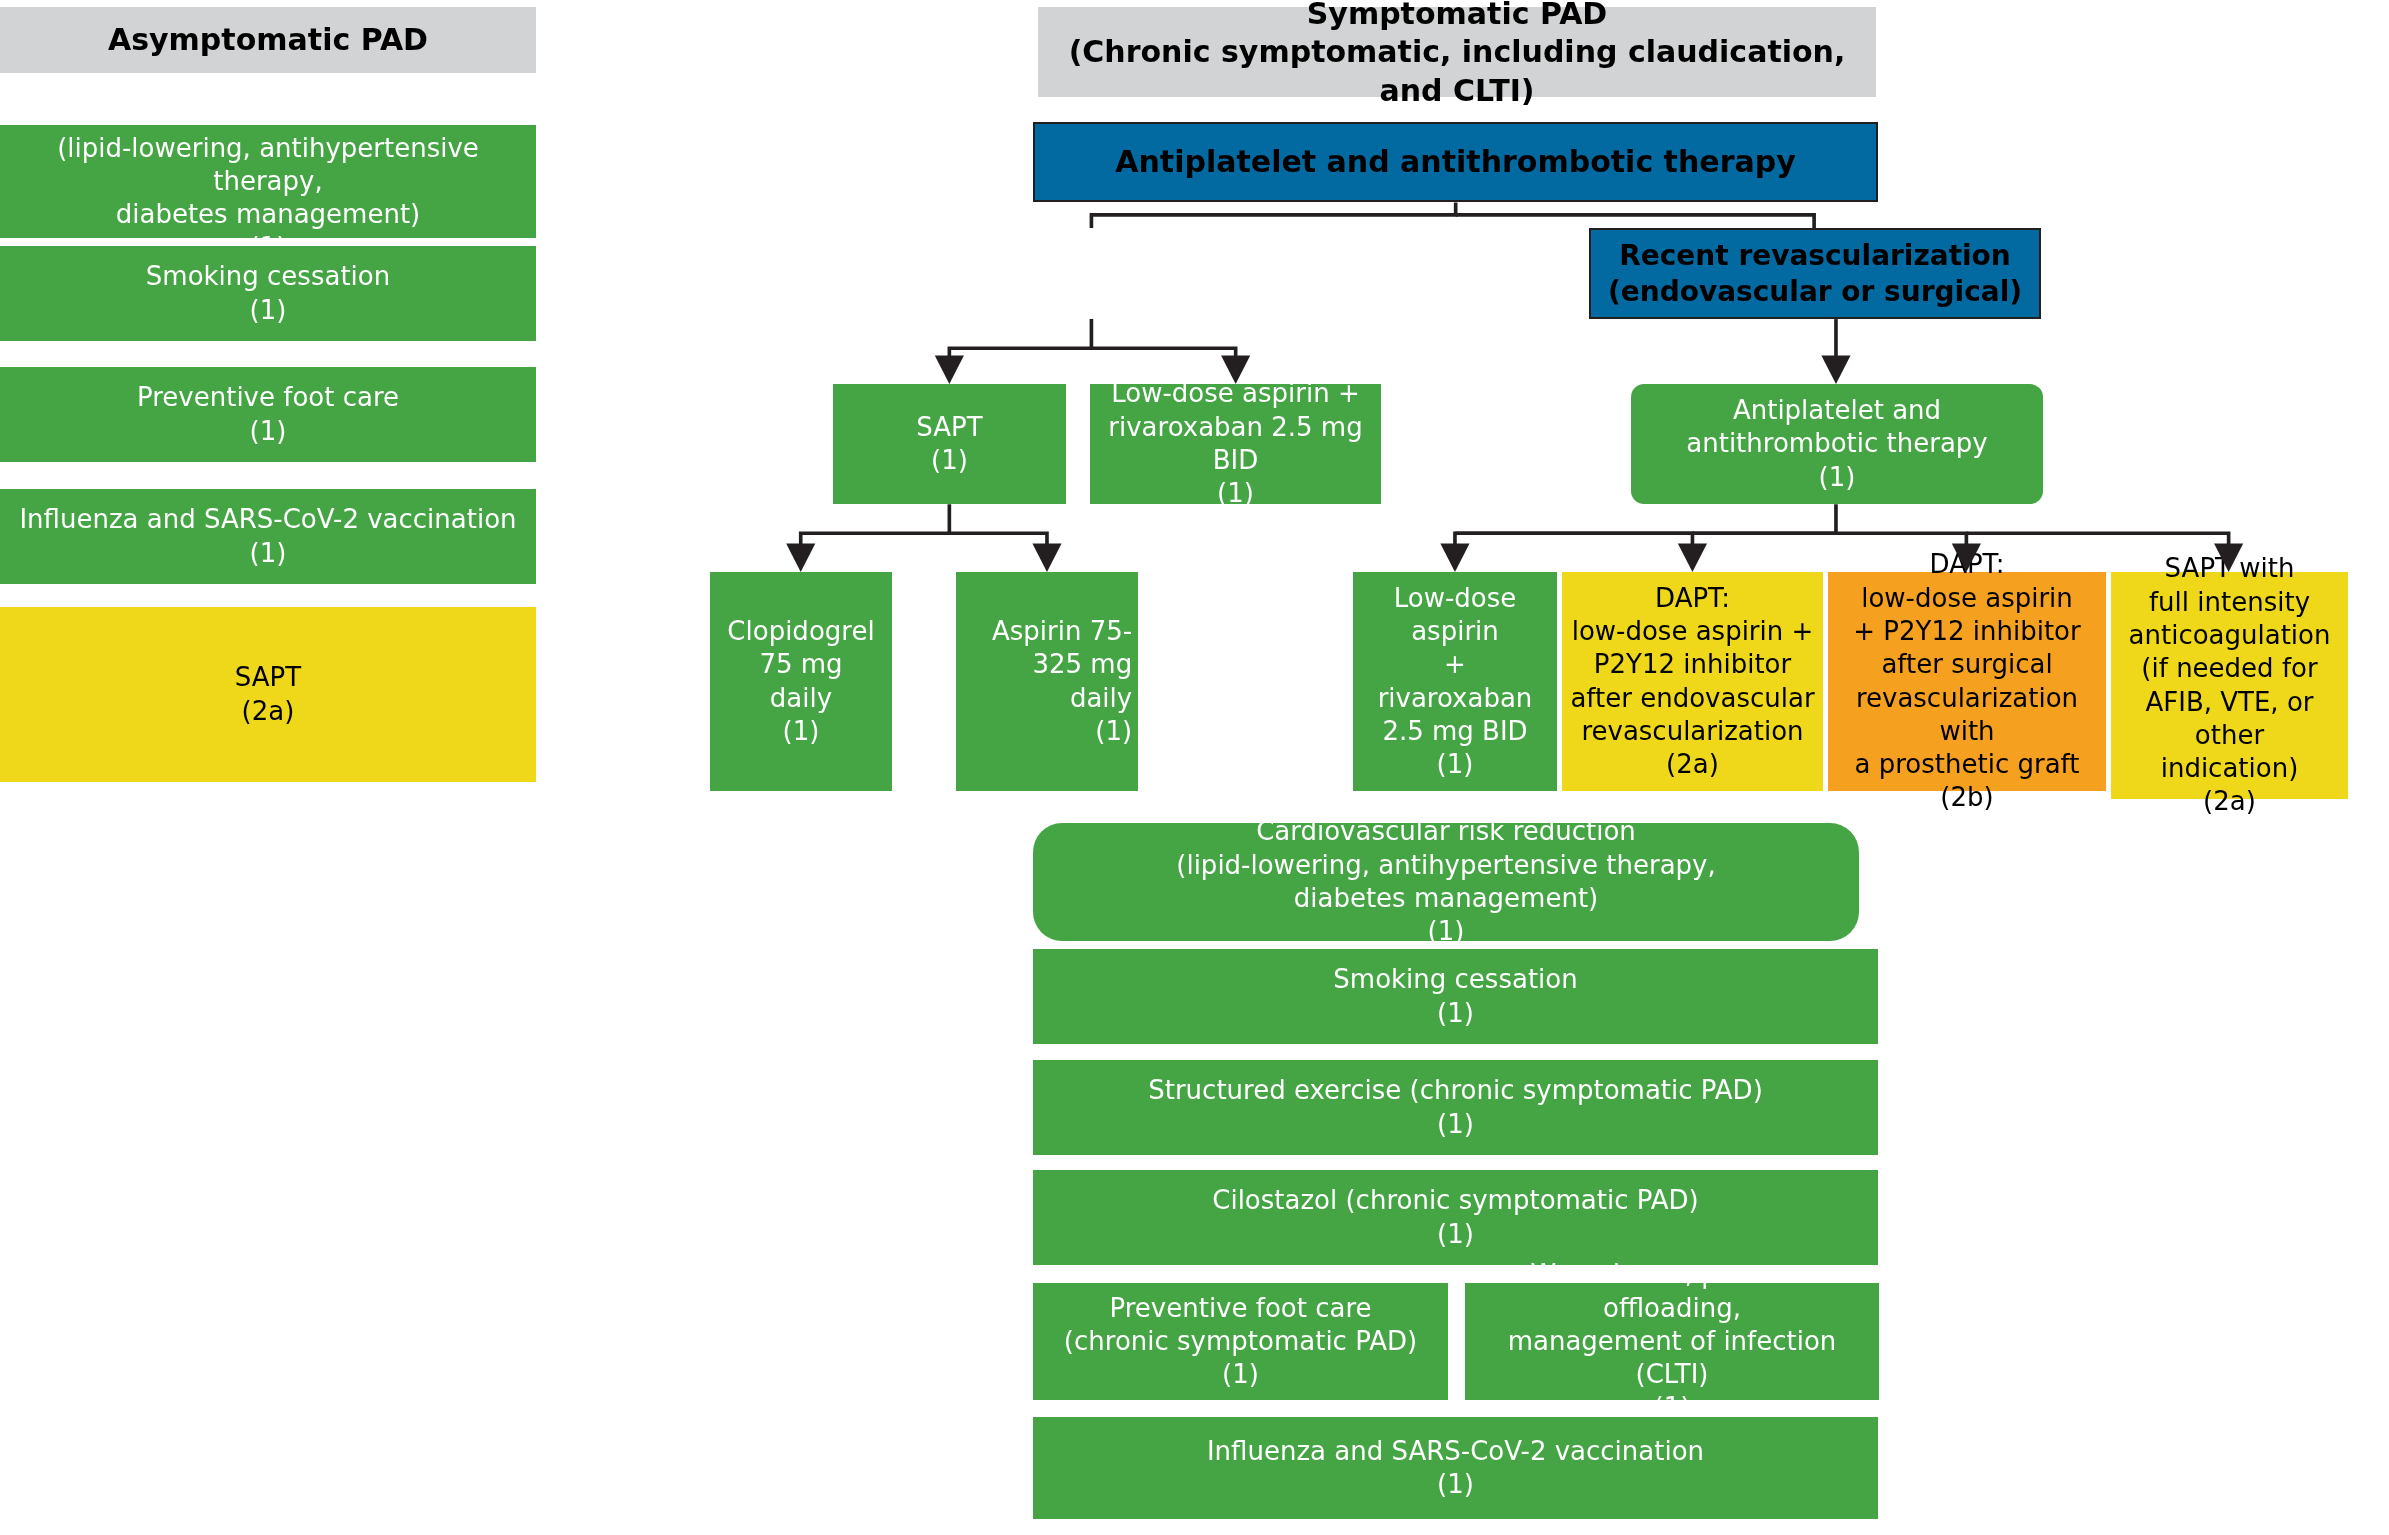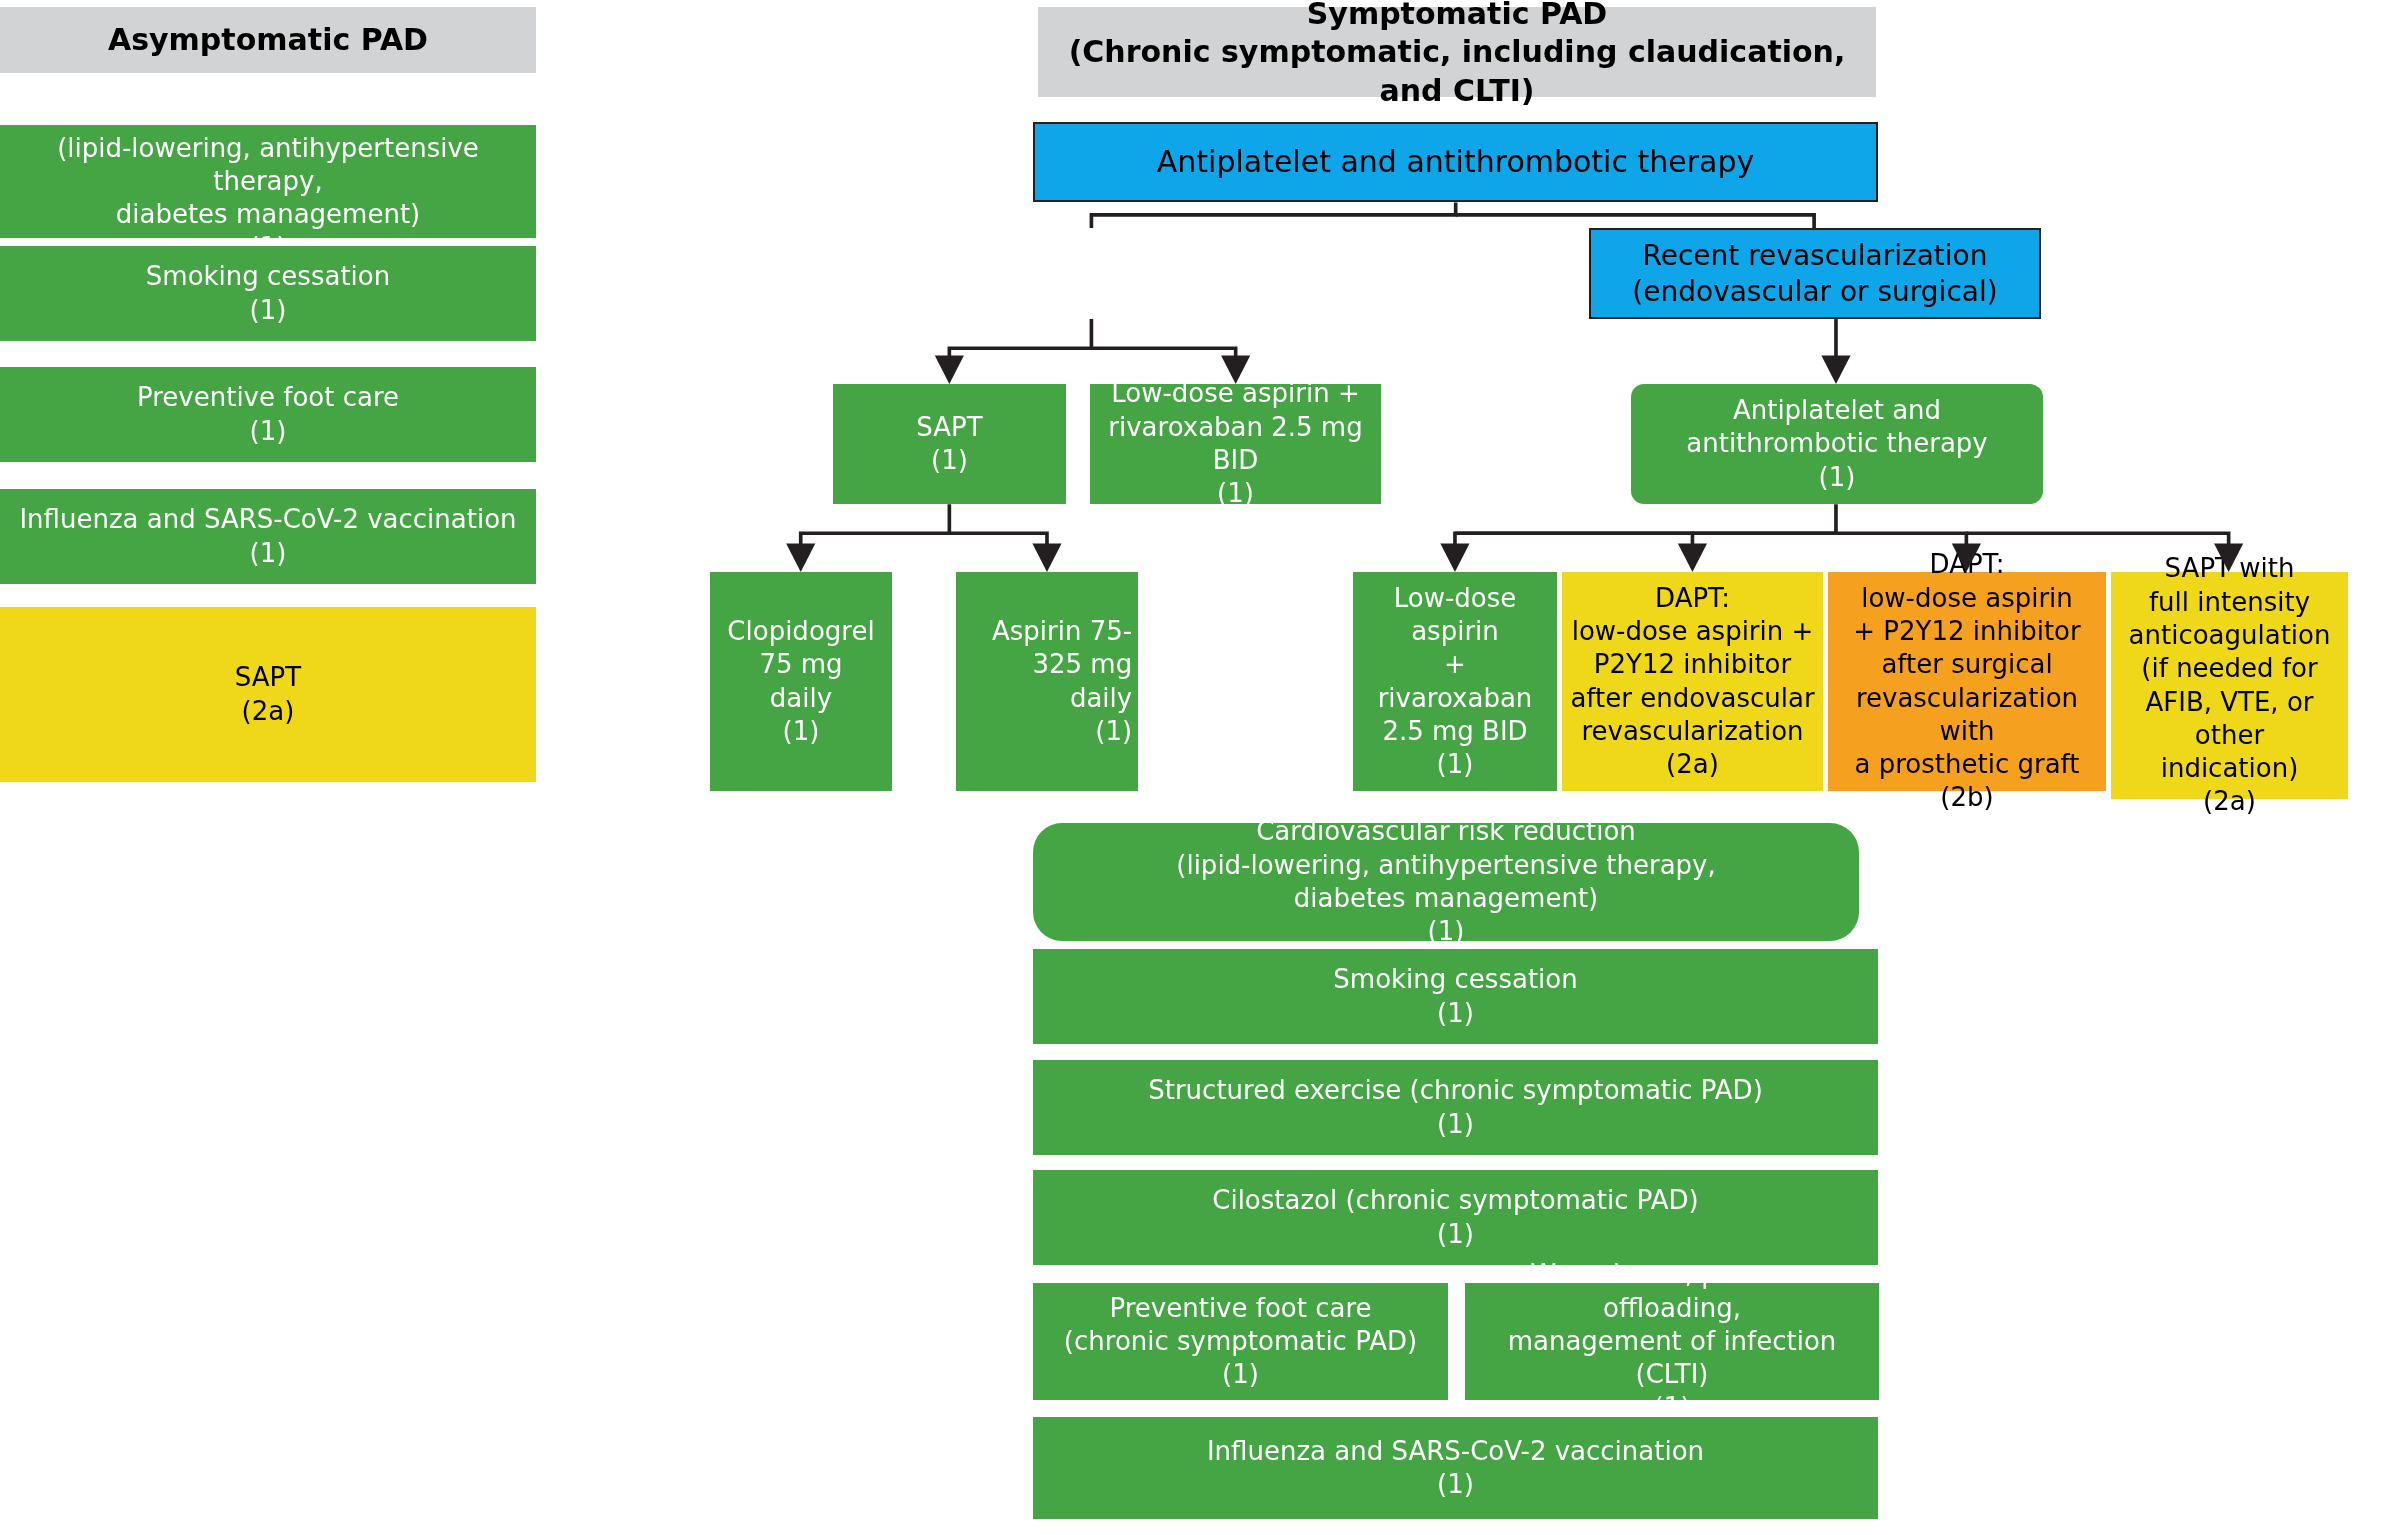--- a/index.html
+++ b/index.html
@@ -28,23 +28,23 @@
     line-height: 1.28;
     white-space: pre-line;
     padding: 2.9px 5.8px;
   }
   .hdr {
     background: #d1d3d4;
     color: #000000;
     font-weight: bold;
   }
   .plain {
-    background: #0ea5e9;
-    color: #000000;
-    font-weight: normal;
+    background: #0369a1;
+    color: #000000;
+    font-weight: bold;
     border: 2.2px solid #231f20;
   }
   .green {
     background: #45a545;
     color: #ffffff;
     font-weight: normal;
   }
   .yellow {
     background: #efd81a;
     color: #000000;

